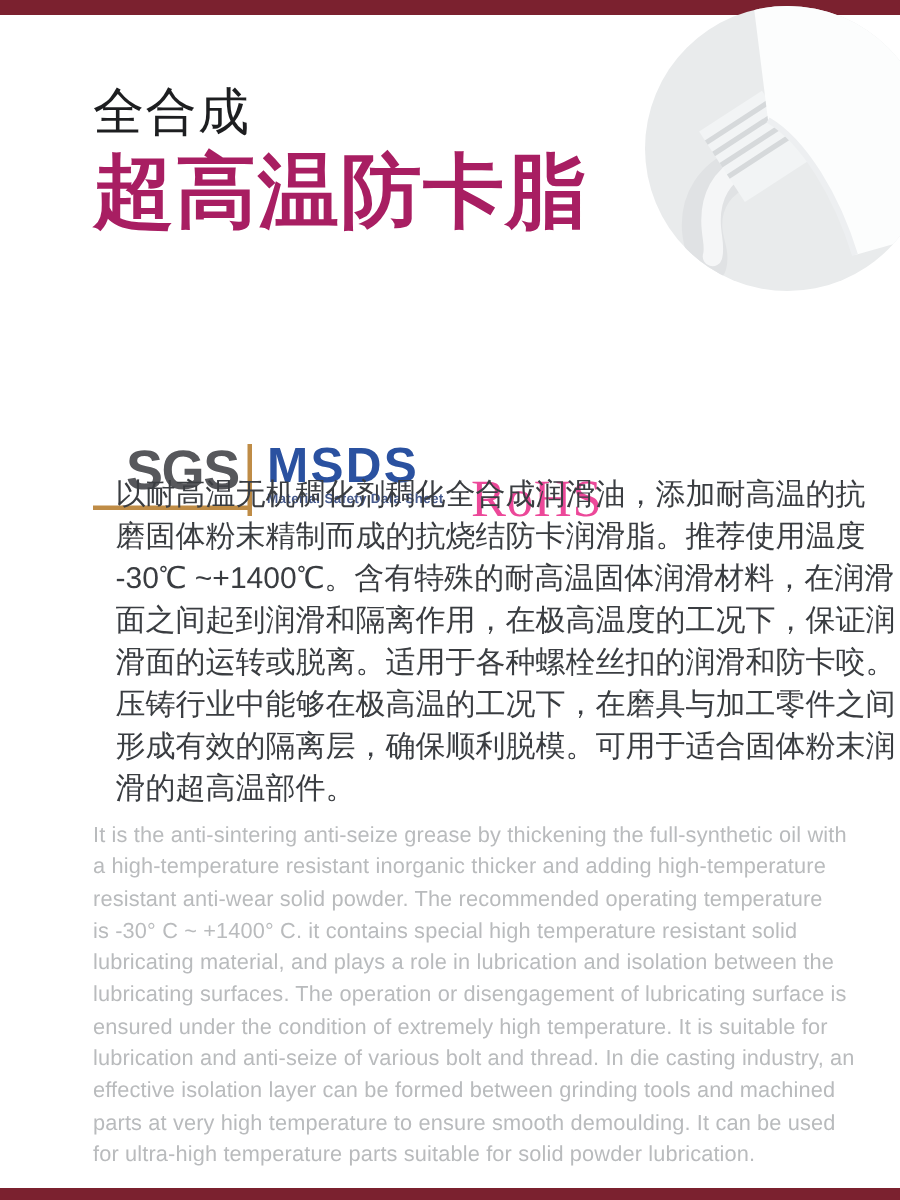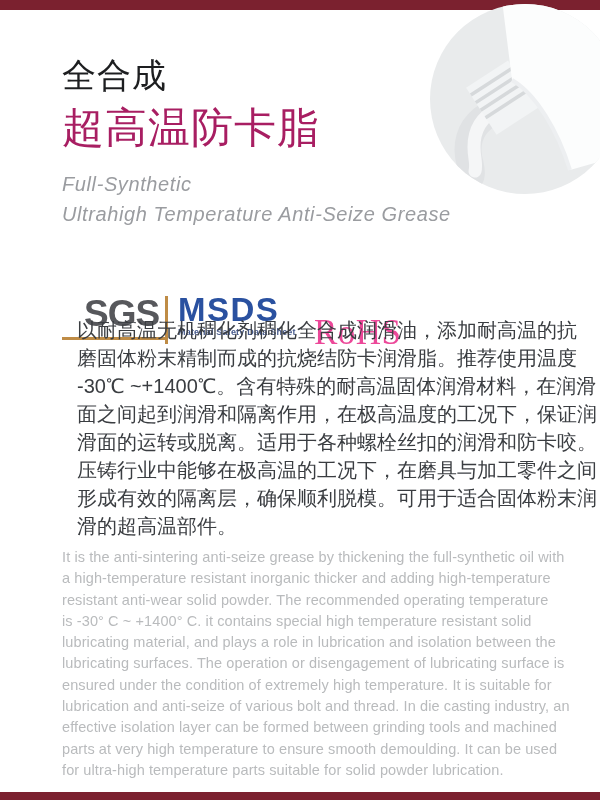--- a/index.html
+++ b/index.html
@@ -16,21 +16,21 @@
 
   .photo-wrap{position:absolute;left:430px;top:4px;width:190px;height:190px;}
 
   .title-line1{
     position:absolute;left:62px;top:50px;
     font-size:34px;line-height:50px;font-weight:400;
     color:#1d1e20;letter-spacing:1px;white-space:nowrap;
   }
   .title-line2{
     position:absolute;left:62px;top:102px;
-    font-size:42px;line-height:52px;font-weight:400;
+    font-size:54px;line-height:52px;font-weight:700;
     color:#a81e62;letter-spacing:1px;white-space:nowrap;
   }
   .subtitle{
     position:absolute;left:62px;top:169px;
     font-size:20px;line-height:30px;font-style:italic;
     color:#9a9ca0;letter-spacing:0.6px;
     white-space:pre-line;
   }
 
   .certs{position:absolute;left:62px;top:252px;height:56px;width:480px;margin-top:41px;}
@@ -97,22 +97,20 @@
         </g>
 
         <path d="M 72,-4 L 196,-10 L 196,150 L 140,166 C 128,127 106,90 82,76 Z" fill="#fcfdfd"></path>
         <path d="M 140,166 C 128,127 106,90 82,76" fill="none" stroke="#edeff1" stroke-width="4"></path>
       </g>
     </svg>
   </div>
 
   <div class="title-line1">全合成</div>
   <div class="title-line2">超高温防卡脂</div>
-  <div class="subtitle">Full-Synthetic
-Ultrahigh Temperature Anti-Seize Grease</div>
 
   <div class="certs">
     <div class="cert-sgs">
       <div class="sgs-underline"></div>
       <div class="sgs-vline"></div>
       <div class="sgs-label">SGS</div>
     </div>
     <div class="cert-msds">
       <div class="msds-label">MSDS</div>
       <div class="msds-sublabel">Material Safety Data Sheet</div>

